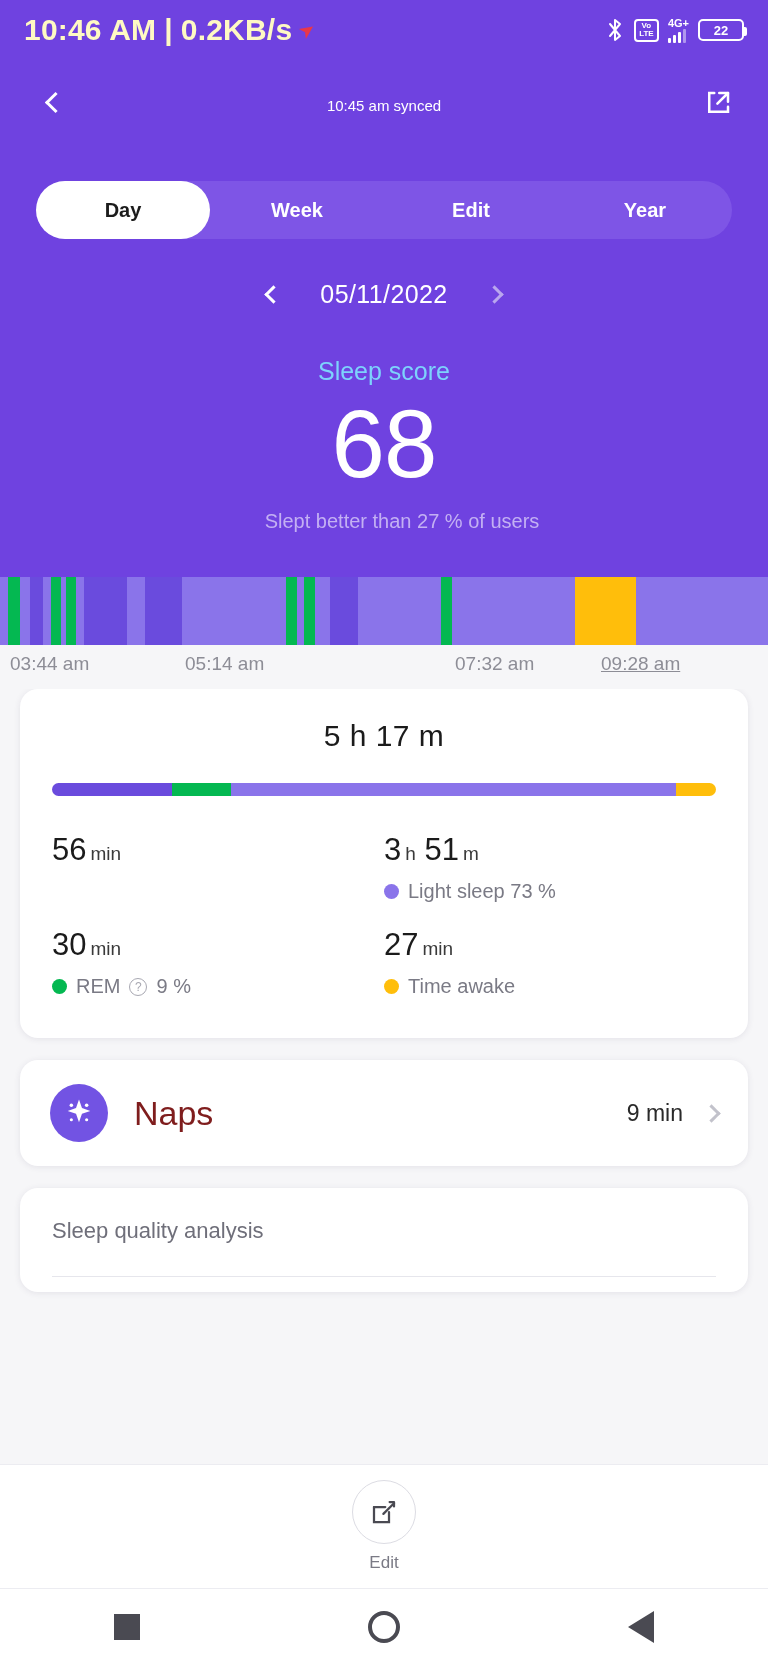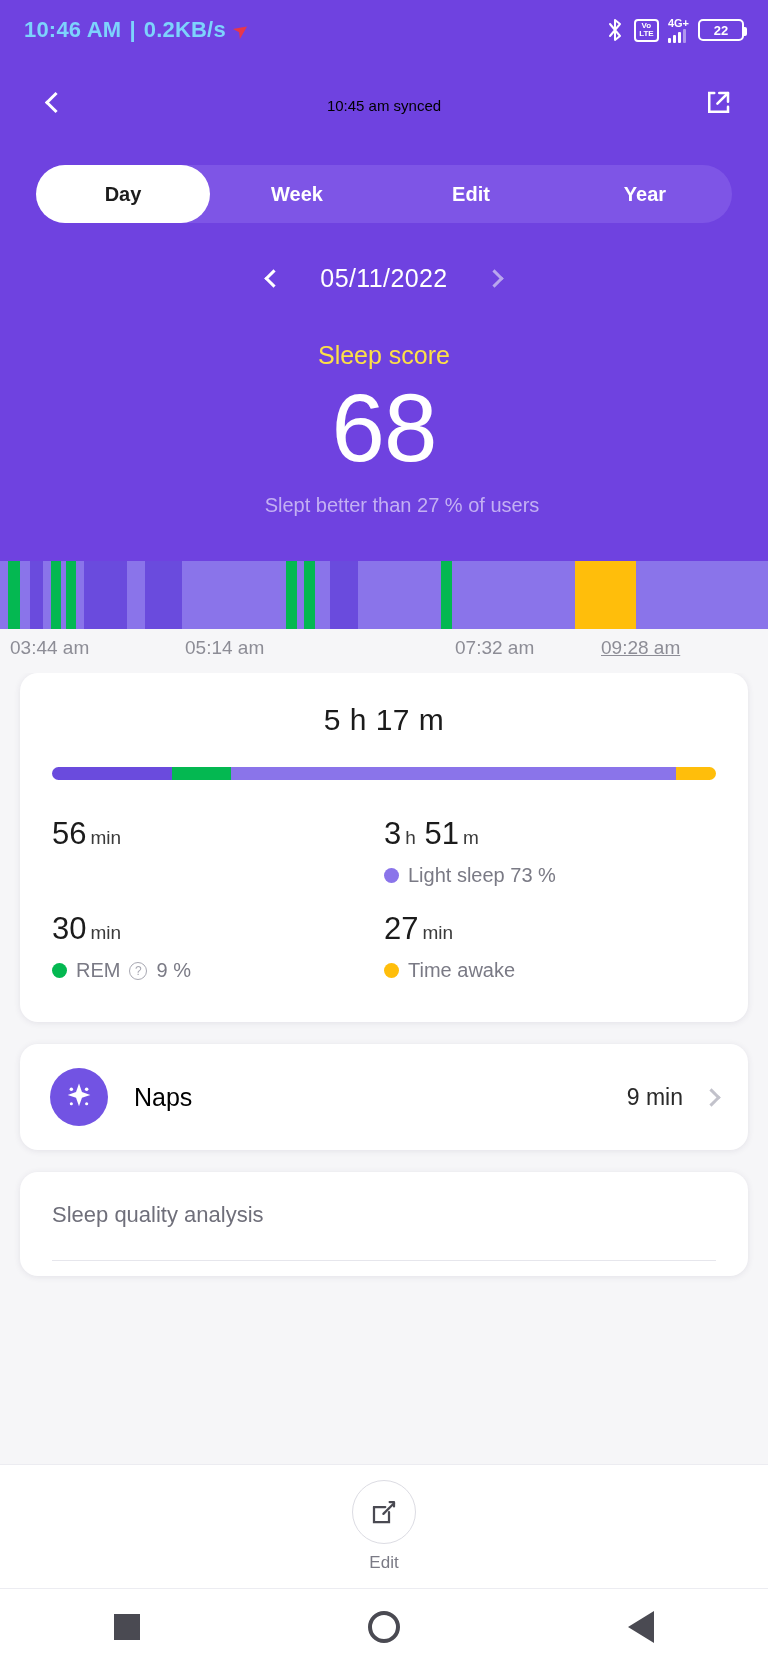--- a/index.html
+++ b/index.html
@@ -11,21 +11,21 @@
   }
   #app { position:relative; width:768px; height:1664px; background:#f6f6f8; }
 
   
   .statusbar {
     height:60px; background:#6f42e0;
     display:flex; align-items:center; justify-content:space-between;
     padding:0 24px;
   }
   .sb-left { display:flex; align-items:center; gap:8px; }
-  .sb-clock { color:#7dd3fc; font-size:22px; font-weight:bold; letter-spacing:.2px; }
+  .sb-clock { color:#fef9c3; font-size:30px; font-weight:bold; letter-spacing:.2px; }
   .sb-arrow { color:#e8374a; font-size:17px; transform:rotate(-35deg); font-weight:bold; }
   .sb-right { display:flex; align-items:center; gap:9px; }
   .sb-icon { color:#fff; display:flex; align-items:center; }
   .volte {
     border:2px solid #fff; border-radius:4px; color:#fff;
     font-size:8px; line-height:8.5px; font-weight:bold;
     padding:1px 2px; text-align:center; width:25px;
   }
   .netblock { display:flex; flex-direction:column; align-items:flex-start; color:#fff; }
   .net-label { font-size:11px; font-weight:bold; line-height:11px; }
@@ -51,30 +51,30 @@
     position:absolute; left:30px; top:50%; transform:translateY(-50%);
     width:46px; height:46px; display:flex; align-items:center; justify-content:center;
     cursor:pointer;
   }
   .chev-l {
     width:15px; height:15px; border-left:3px solid #fff; border-bottom:3px solid #fff;
     transform:rotate(45deg); margin-left:5px;
   }
   .title-wrap { width:100%; text-align:center; }
   .title { color:#fff; font-size:26px; font-weight:500; line-height:32px; }
-  .subtitle { color:#000000; font-size:15px; margin-top:5px; }
+  .subtitle { color:#ffffff; font-size:15px; margin-top:5px; }
   .share-btn {
     position:absolute; right:28px; top:50%; transform:translateY(-50%);
     width:44px; height:44px; display:flex; align-items:center; justify-content:center;
     cursor:pointer;
   }
 
   
   .tabs {
-    margin:20px 36px 0 36px; height:58px;
+    margin:36px 36px 0 36px; height:58px;
     background:#7e55e6; border-radius:29px;
     display:flex; align-items:center; position:relative;
   }
   .tab {
     flex:1; height:58px; display:flex; align-items:center; justify-content:center;
     color:#ffffff; font-size:20px; font-weight:bold; cursor:pointer; border-radius:29px;
   }
   .tab.active { background:#ffffff; color:#1c1c1c; }
 
   
@@ -85,21 +85,21 @@
   .date-arrow { width:30px; height:30px; display:flex; align-items:center; justify-content:center; cursor:pointer; }
   .arr {
     width:13px; height:13px; border-top:3.5px solid #fff; border-right:3.5px solid #fff;
   }
   .arr.left { transform:rotate(-135deg); margin-left:4px; }
   .arr.right { transform:rotate(45deg); margin-right:4px; border-color:#b9a6ee; }
   .date-text { color:#ffffff; font-size:25px; letter-spacing:.4px; }
 
   
   .score-wrap { text-align:center; padding-top:48px; }
-  .score-label { color:#fde047; font-size:25px; }
+  .score-label { color:#7dd3fc; font-size:25px; }
   .score-value { color:#ffffff; font-size:96px; font-weight:500; line-height:104px; margin-top:6px; letter-spacing:-1px; }
   .score-note { color:#c3b0f3; font-size:20px; margin-top:14px;padding-left:36px; }
   .header-pad { height:44px; }
 
   
   .hypno-block { background:#f6f6f8; }
   .hypno { height:68px; width:768px; display:flex; background:#8a74ea; }
   .hypno span { display:block; height:68px; }
   .timeaxis {
     height:44px; display:flex; align-items:center;
@@ -130,21 +130,21 @@
     width:18px; height:18px; border-radius:50%; border:1.5px solid #a8a8b2;
     color:#a8a8b2; font-size:12px; display:inline-flex; align-items:center;
     justify-content:center; line-height:1; cursor:pointer;
   }
 
   .row-card { padding:24px 30px; display:flex; align-items:center; }
   .nap-icon {
     width:58px; height:58px; border-radius:50%; background:#7253e3;
     display:flex; align-items:center; justify-content:center; flex:none;
   }
-  .row-title { font-size:25px; color:#000000; margin-left:26px; }
+  .row-title { font-size:34px; color:#7f1d1d; margin-left:26px; }
   .row-right { margin-left:auto; display:flex; align-items:center; gap:22px; }
   .row-value { font-size:23px; color:#2a2a2a; }
   .chev-r {
     width:13px; height:13px; border-top:3px solid #c2c2cb; border-right:3px solid #c2c2cb;
     transform:rotate(45deg);
   }
 
   .quality { padding:30px 32px 16px 32px; height:104px; }
   .quality-title { font-size:22px; color:#6f6f7a; }
   .quality-rule { height:1px; background:#e6e6ec; margin-top:32px; }

